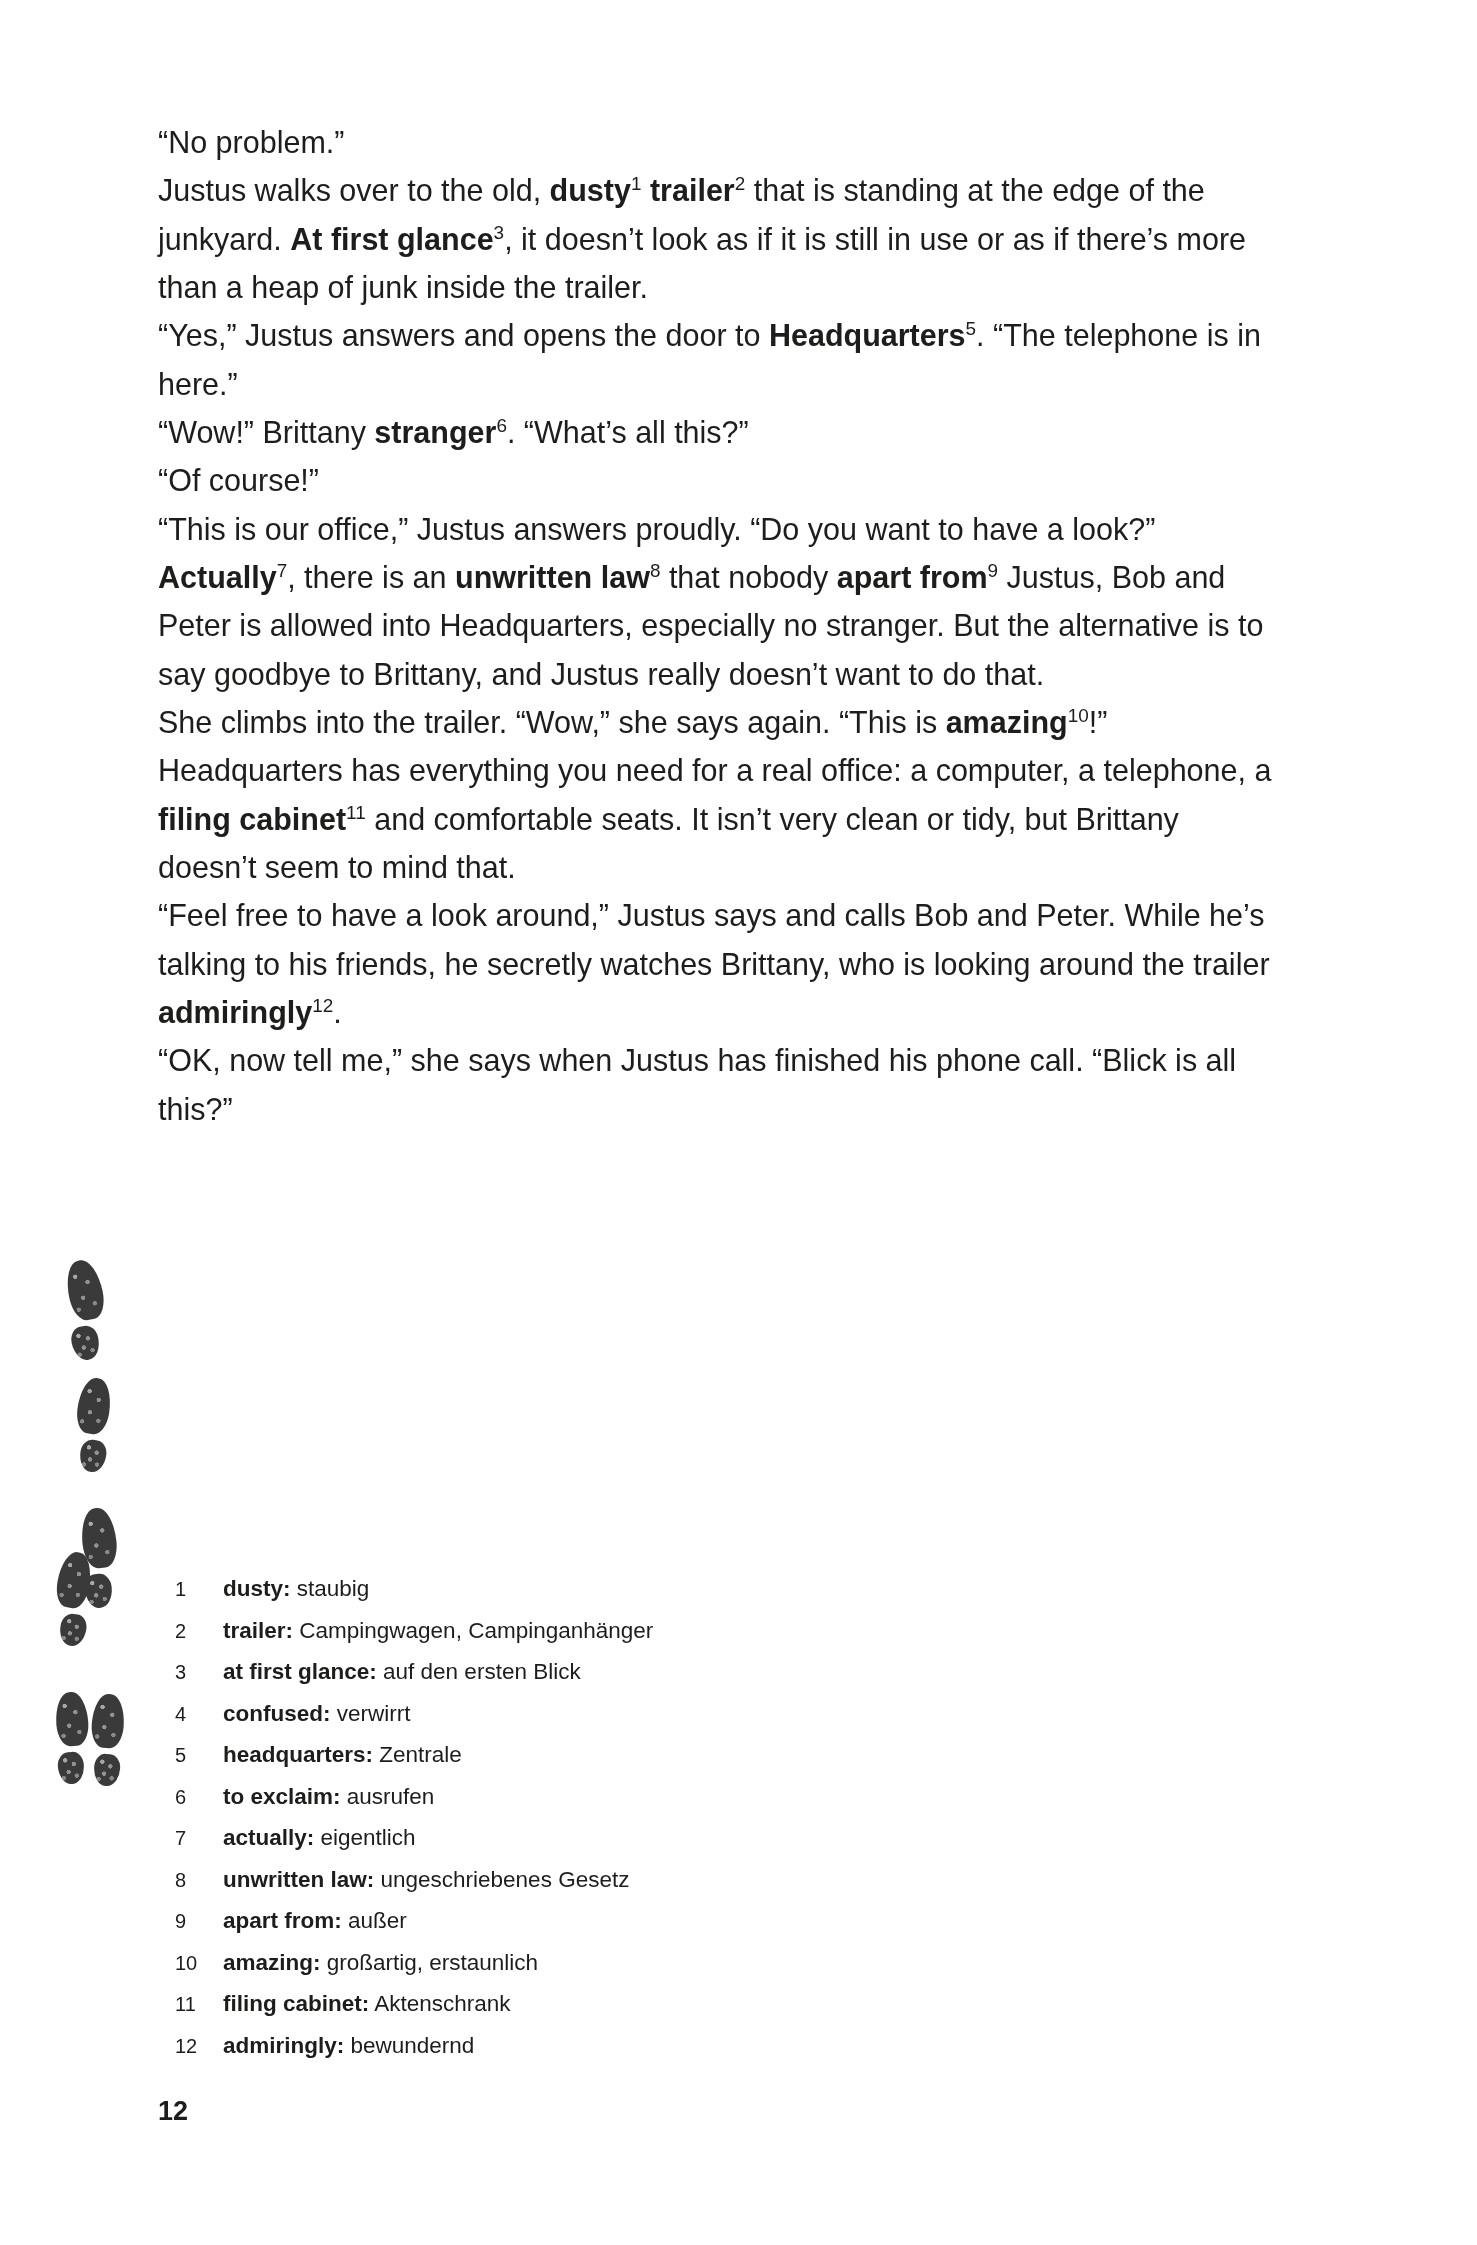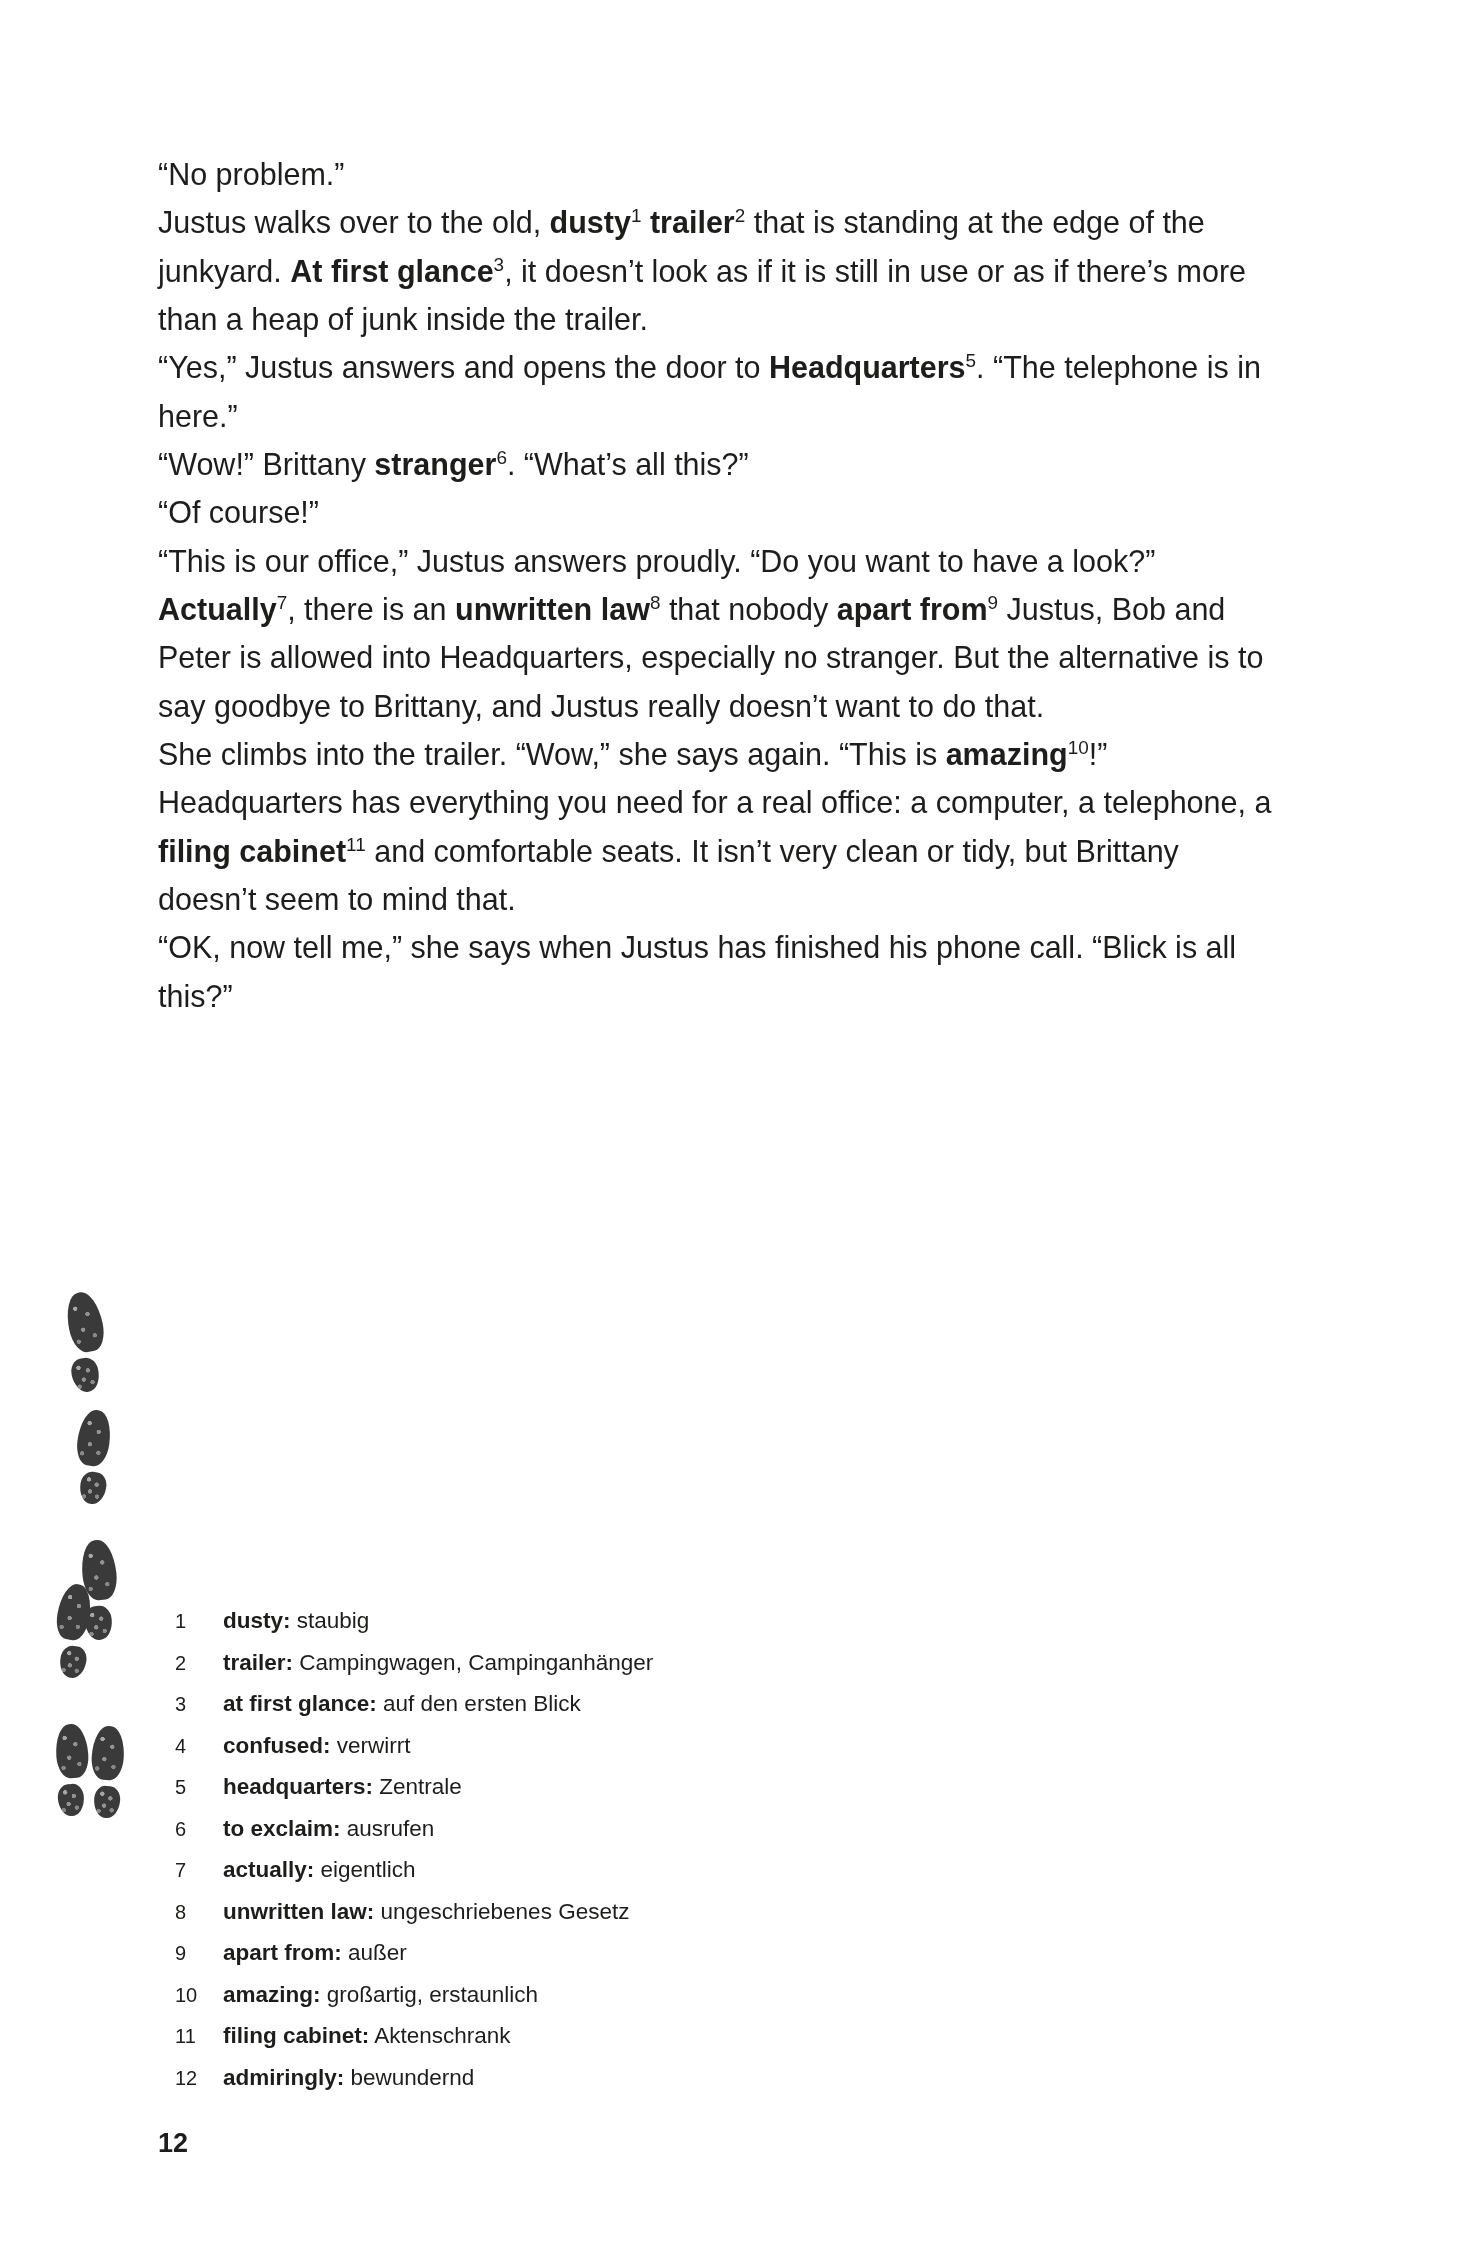--- a/index.html
+++ b/index.html
@@ -11,21 +11,20 @@
     width: 1477px;
     height: 2245px;
     position: relative;
     font-family: "Liberation Sans", sans-serif;
     color: #1a1a1a;
     overflow: hidden;
   }
   .page {
     position: absolute;
     inset: 0;
-    margin-top: 32px;
   }
 
   
   .story {
     position: absolute;
     left: 158px;
     top: 118px;
     width: 1117px;
     font-size: 30.5px;
     line-height: 1.585;
@@ -128,20 +127,21 @@
   <div class="story">
       <p>“No problem.”</p>
       <p>Justus walks over to the old, <b>dusty</b><sup>1</sup> <b>trailer</b><sup>2</sup> that is standing at the edge of the junkyard. <b>At first glance</b><sup>3</sup>, it doesn’t look as if it is still in use or as if there’s more than a heap of junk inside the trailer.</p>
       <p>“Yes,” Justus answers and opens the door to <b>Headquarters</b><sup>5</sup>. “The telephone is in here.”</p>
       <p>“Wow!” Brittany <b>stranger</b><sup>6</sup>. “What’s all this?”</p>
       <p>“Of course!”</p>
       <p>“This is our office,” Justus answers proudly. “Do you want to have a look?”</p>
       <p><b>Actually</b><sup>7</sup>, there is an <b>unwritten law</b><sup>8</sup> that nobody <b>apart from</b><sup>9</sup> Justus, Bob and Peter is allowed into Headquarters, especially no stranger. But the alternative is to say goodbye to Brittany, and Justus really doesn’t want to do that.</p>
       <p class="justify">She climbs into the trailer. “Wow,” she says again. “This is <b>amazing</b><sup>10</sup>!”</p>
       <p>Headquarters has everything you need for a real office: a computer, a telephone, a <b>filing cabinet</b><sup>11</sup> and comfortable seats. It isn’t very clean or tidy, but Brittany doesn’t seem to mind that.</p>
+      <p>“Feel free to have a look around,” Justus says and calls Bob and Peter. While he’s talking to his friends, he secretly watches Brittany, who is looking around the trailer <b>admiringly</b><sup>12</sup>.</p>
       <p>“OK, now tell me,” she says when Justus has finished his phone call. “Blick is all this?”</p>
     </div>
 
   <div class="prints">
     <div class="print">
       <div class="sole" style="left:8px; top:0px; width:34px; height:60px; transform:rotate(-12deg);"></div>
       <div class="heel" style="left:12px; top:66px; width:27px; height:34px; transform:rotate(-12deg);"></div>
     </div>
     <div class="print">
       <div class="sole" style="left:18px; top:118px; width:32px; height:56px; transform:rotate(8deg);"></div>

